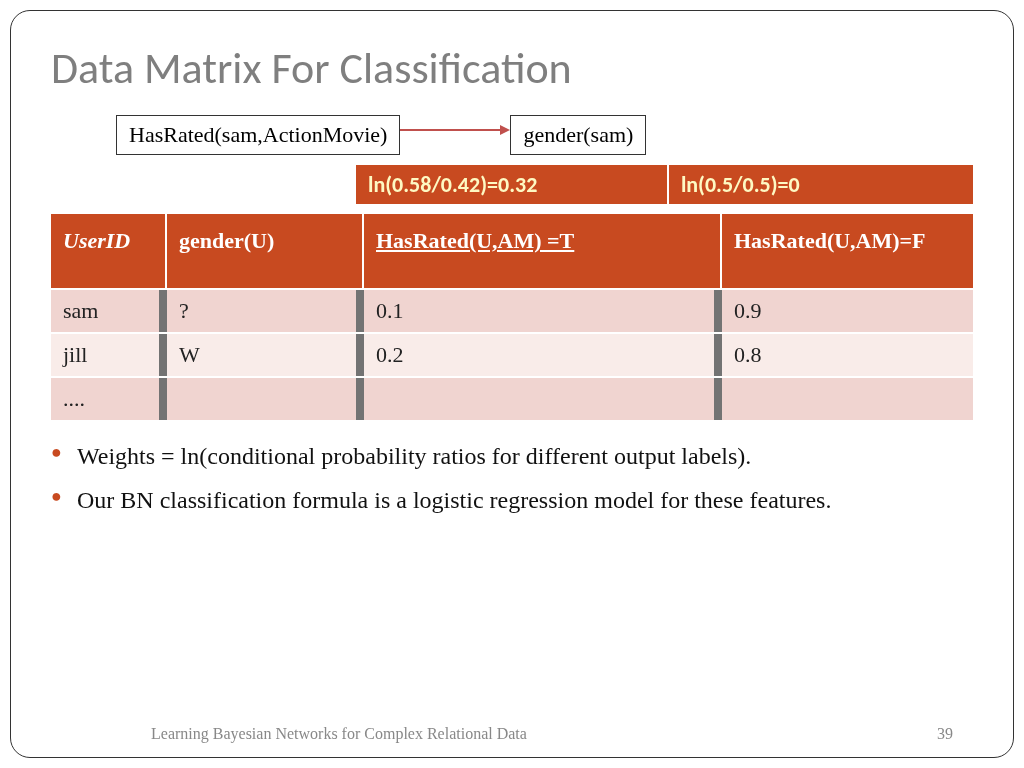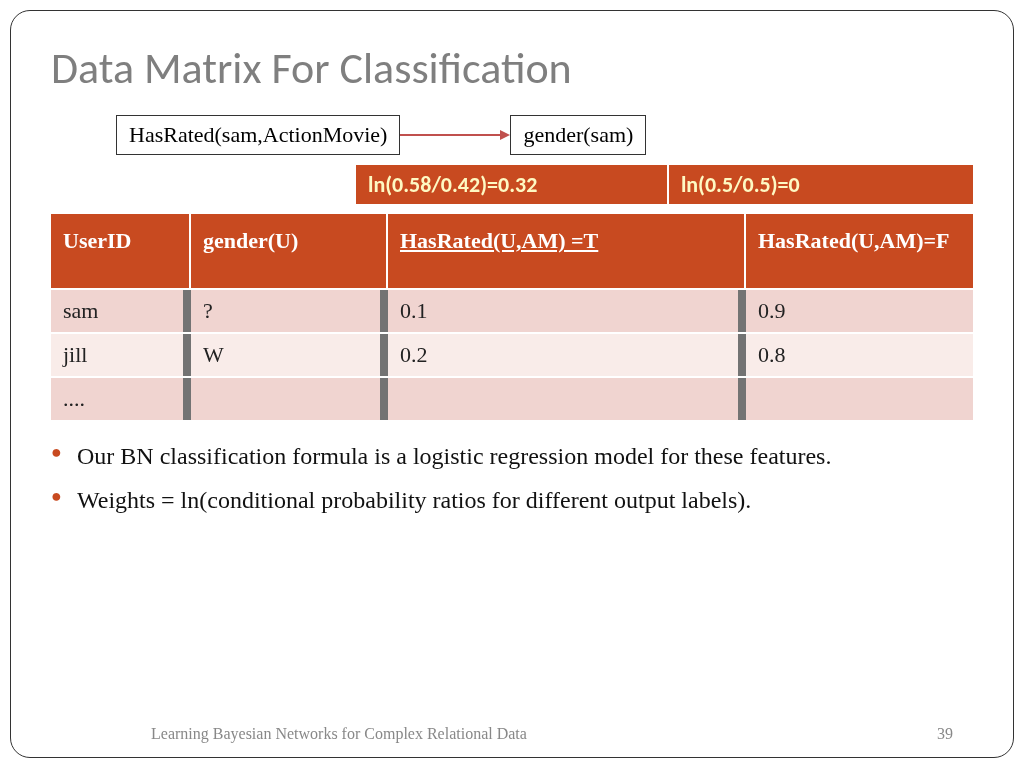--- a/index.html
+++ b/index.html
@@ -20,21 +20,21 @@
   }
   .title {
     font-family: Calibri, Arial, sans-serif;
     font-size: 44px;
     color: #7f7f7f;
     font-weight: 400;
     margin-bottom: 20px;
   }
   .diagram-row {
     display: flex;
-    align-items: center;
+    align-items: flex-start;
     gap: 0;
     margin-left: 65px;
     margin-bottom: 10px;
   }
   .box {
     border: 1.5px solid #333;
     background: #fff;
     padding: 6px 12px;
     font-size: 22px;
     font-family: Georgia, serif;
@@ -93,21 +93,21 @@
   table.data th:last-child { border-right: none; }
   table.data td {
     padding: 8px 12px;
     border-right: 8px solid #737373;
     font-family: Georgia, serif;
     color: #222;
   }
   table.data td:last-child { border-right: none; margin-top: 26px; }
   tr.row-a td { background: #f0d4d0; }
   tr.row-b td { background: #f9ece9; }
-  .col1 { width: 140px; }
+  .col1 { width: 116px; font-style: italic; }
   .col2 { width: 197px; }
   .col3 { width: 358px; text-decoration: underline; }
   .col4 { width: auto; }
   ul.bullets {
     list-style: none;
     margin-top: 18px;
     font-size: 24px;
     color: #111;
   }
   ul.bullets li {
@@ -182,22 +182,22 @@
       <tr class="row-a">
         <td>....</td>
         <td></td>
         <td></td>
         <td></td>
       </tr>
     </tbody>
   </table>
 
   <ul class="bullets">
+    <li>Weights = ln(conditional probability ratios for different output labels).</li>
     <li>Our BN classification formula is a logistic regression model for these features.</li>
-    <li>Weights = ln(conditional probability ratios for different output labels).</li>
   </ul>
 
   <div class="footer">
     <span>Learning Bayesian Networks for Complex Relational Data</span>
     <span>39</span>
   </div>
 
 </div>
 
 </body></html>

